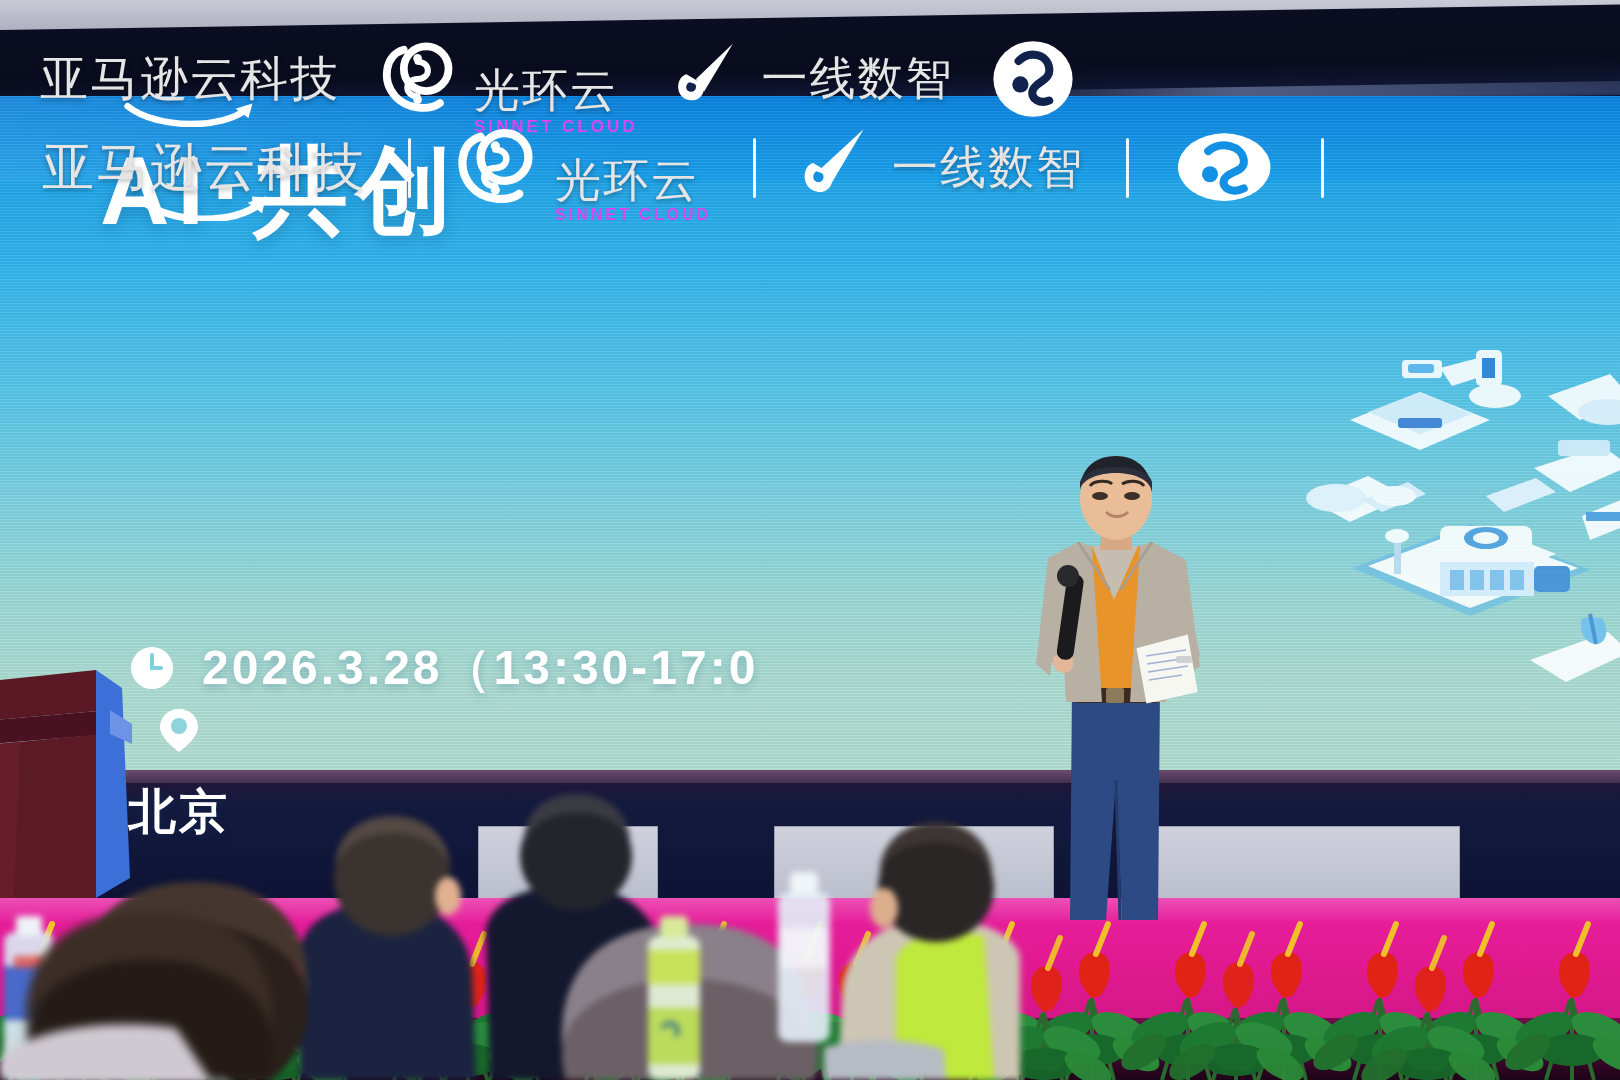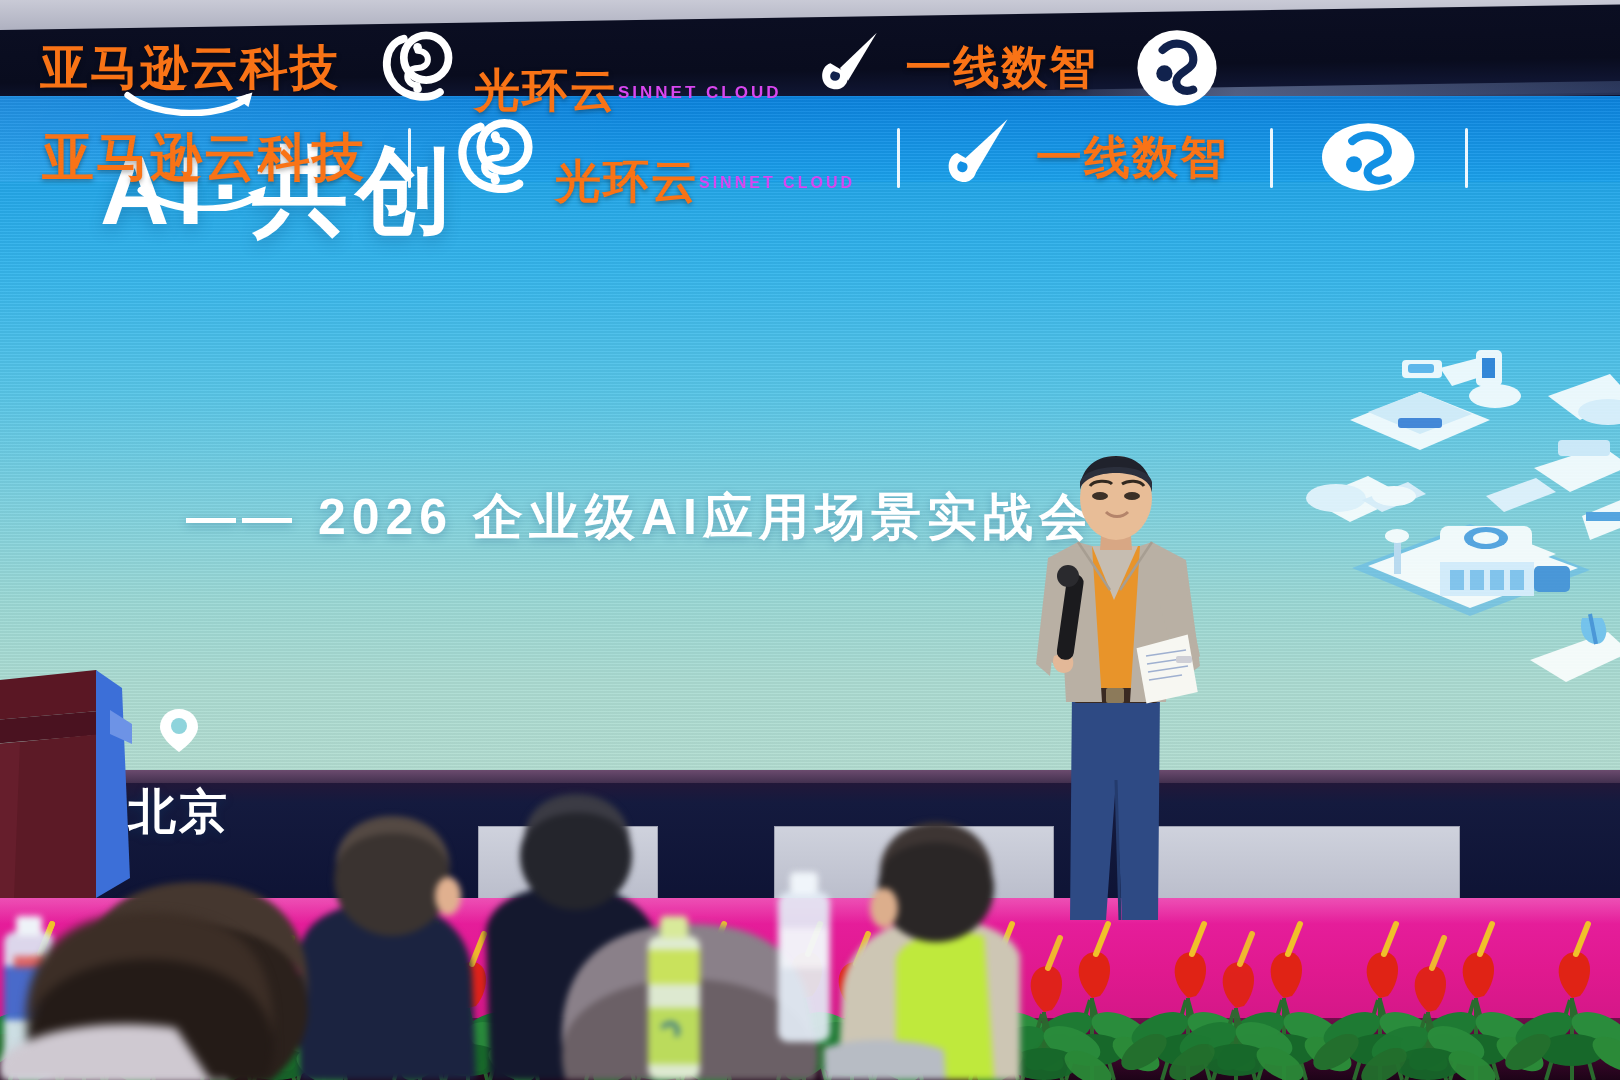--- a/index.html
+++ b/index.html
@@ -26,27 +26,27 @@
   .led:after{content:"";position:absolute;inset:0;pointer-events:none;
     background:repeating-linear-gradient(180deg,rgba(255,255,255,.05) 0 1px,rgba(0,0,0,.045) 1px 3px);}
   .led-logo-strip{position:absolute;left:0;top:0;width:1620px;height:86px;
     background:linear-gradient(180deg,#0b83de 0%,#128ee4 35%,#189ae9 75%,#1ba2eb 100%);}
   .led-logo-strip:after{content:"";position:absolute;inset:0;
     background:linear-gradient(90deg,rgba(255,255,255,.08),rgba(255,255,255,0) 40%);}
   
   .logo-row{position:absolute;display:flex;align-items:center;}
   .logo-row-top{left:40px;top:22px;gap:16px;z-index:6;}
   .logo-row-led{left:42px;top:112px;gap:18px;z-index:6;}
-  .cn-logo{color:#f97316;font-weight:700;letter-spacing:2px;white-space:nowrap;
+  .cn-logo{color:#e5e5e5;font-weight:400;letter-spacing:2px;white-space:nowrap;
     text-shadow:0 2px 5px rgba(0,0,0,.35);}
   .amz{position:relative;display:inline-block;}
   .amz .smile{position:absolute;left:6%;bottom:-16px;width:88%;height:26px;}
   .sep{width:3px;background:rgba(255,255,255,.92);border-radius:2px;}
   .sinnet{display:flex;align-items:center;gap:10px;}
-  .sinnet-txt{display:flex;flex-direction:row;align-items:center;line-height:1;margin-top:45px;}
+  .sinnet-txt{display:flex;flex-direction:column;align-items:flex-start;line-height:1;margin-top:45px;}
   .sinnet-sub{color:#d946ef;font-weight:700;letter-spacing:3px;}
   
   .headline{position:absolute;left:300px;top:252px;z-index:5;}
   .h-sub1{font-size:58px;font-weight:800;color:#fff;letter-spacing:10px;
     text-shadow:0 3px 10px rgba(10,70,120,.35);white-space:nowrap;}
   .h-main{position:absolute;left:100px;top:128px;font-size:96px;font-weight:900;
     color:#fff;letter-spacing:8px;white-space:nowrap;z-index:5;
     text-shadow:0 5px 16px rgba(10,70,120,.30);}
   .h-sub2{position:absolute;left:186px;top:484px;font-size:50px;font-weight:800;
     color:#fff;letter-spacing:6px;white-space:nowrap;z-index:5;
@@ -222,22 +222,28 @@
       <ellipse cx="107" cy="236" rx="12" ry="7" fill="#fff"></ellipse>
       <path d="M292 216 L340 196 L340 224 L300 240 Z" fill="#fff"></path>
       <rect x="296" y="212" width="44" height="9" fill="#4f9fe0"></rect>
       <path d="M240 360 L318 332 L340 352 L276 382 Z" fill="#fff"></path>
       <path d="M292 318 C288 332 296 344 306 344 C316 344 320 330 312 318 Z" fill="#6fc0ef"></path>
       <path d="M300 314 L306 344" stroke="#3f8fd8" stroke-width="4"></path>
     </g>
   </svg>
 
   <div class="h-main">AI·共创</div>
-  <div class="h-sub2">—— 2026 企业级AI应用场景实战会</div>
-
+
+  <div class="info info-date">
+    <svg class="ico" viewBox="0 0 48 48">
+      <circle cx="24" cy="24" r="21" fill="#fff"></circle>
+      <path d="M24 11 L24 24 L33 24" stroke="#7fd0dd" stroke-width="4" fill="none" stroke-linecap="round"></path>
+    </svg>
+    <div class="info-txt">2026.3.28（13:30-17:0</div>
+  </div>
 
   <div class="info info-loc">
     <svg class="ico" viewBox="0 0 48 48">
       <path d="M24 3 C13 3 5 11 5 21 C5 33 24 46 24 46 C24 46 43 33 43 21 C43 11 35 3 24 3 Z" fill="#fff"></path>
       <circle cx="24" cy="20" r="8" fill="#8fd4dc"></circle>
     </svg>
     <div class="info-txt">北京</div>
   </div>
 
   <svg class="speaker" viewBox="0 0 210 470">

